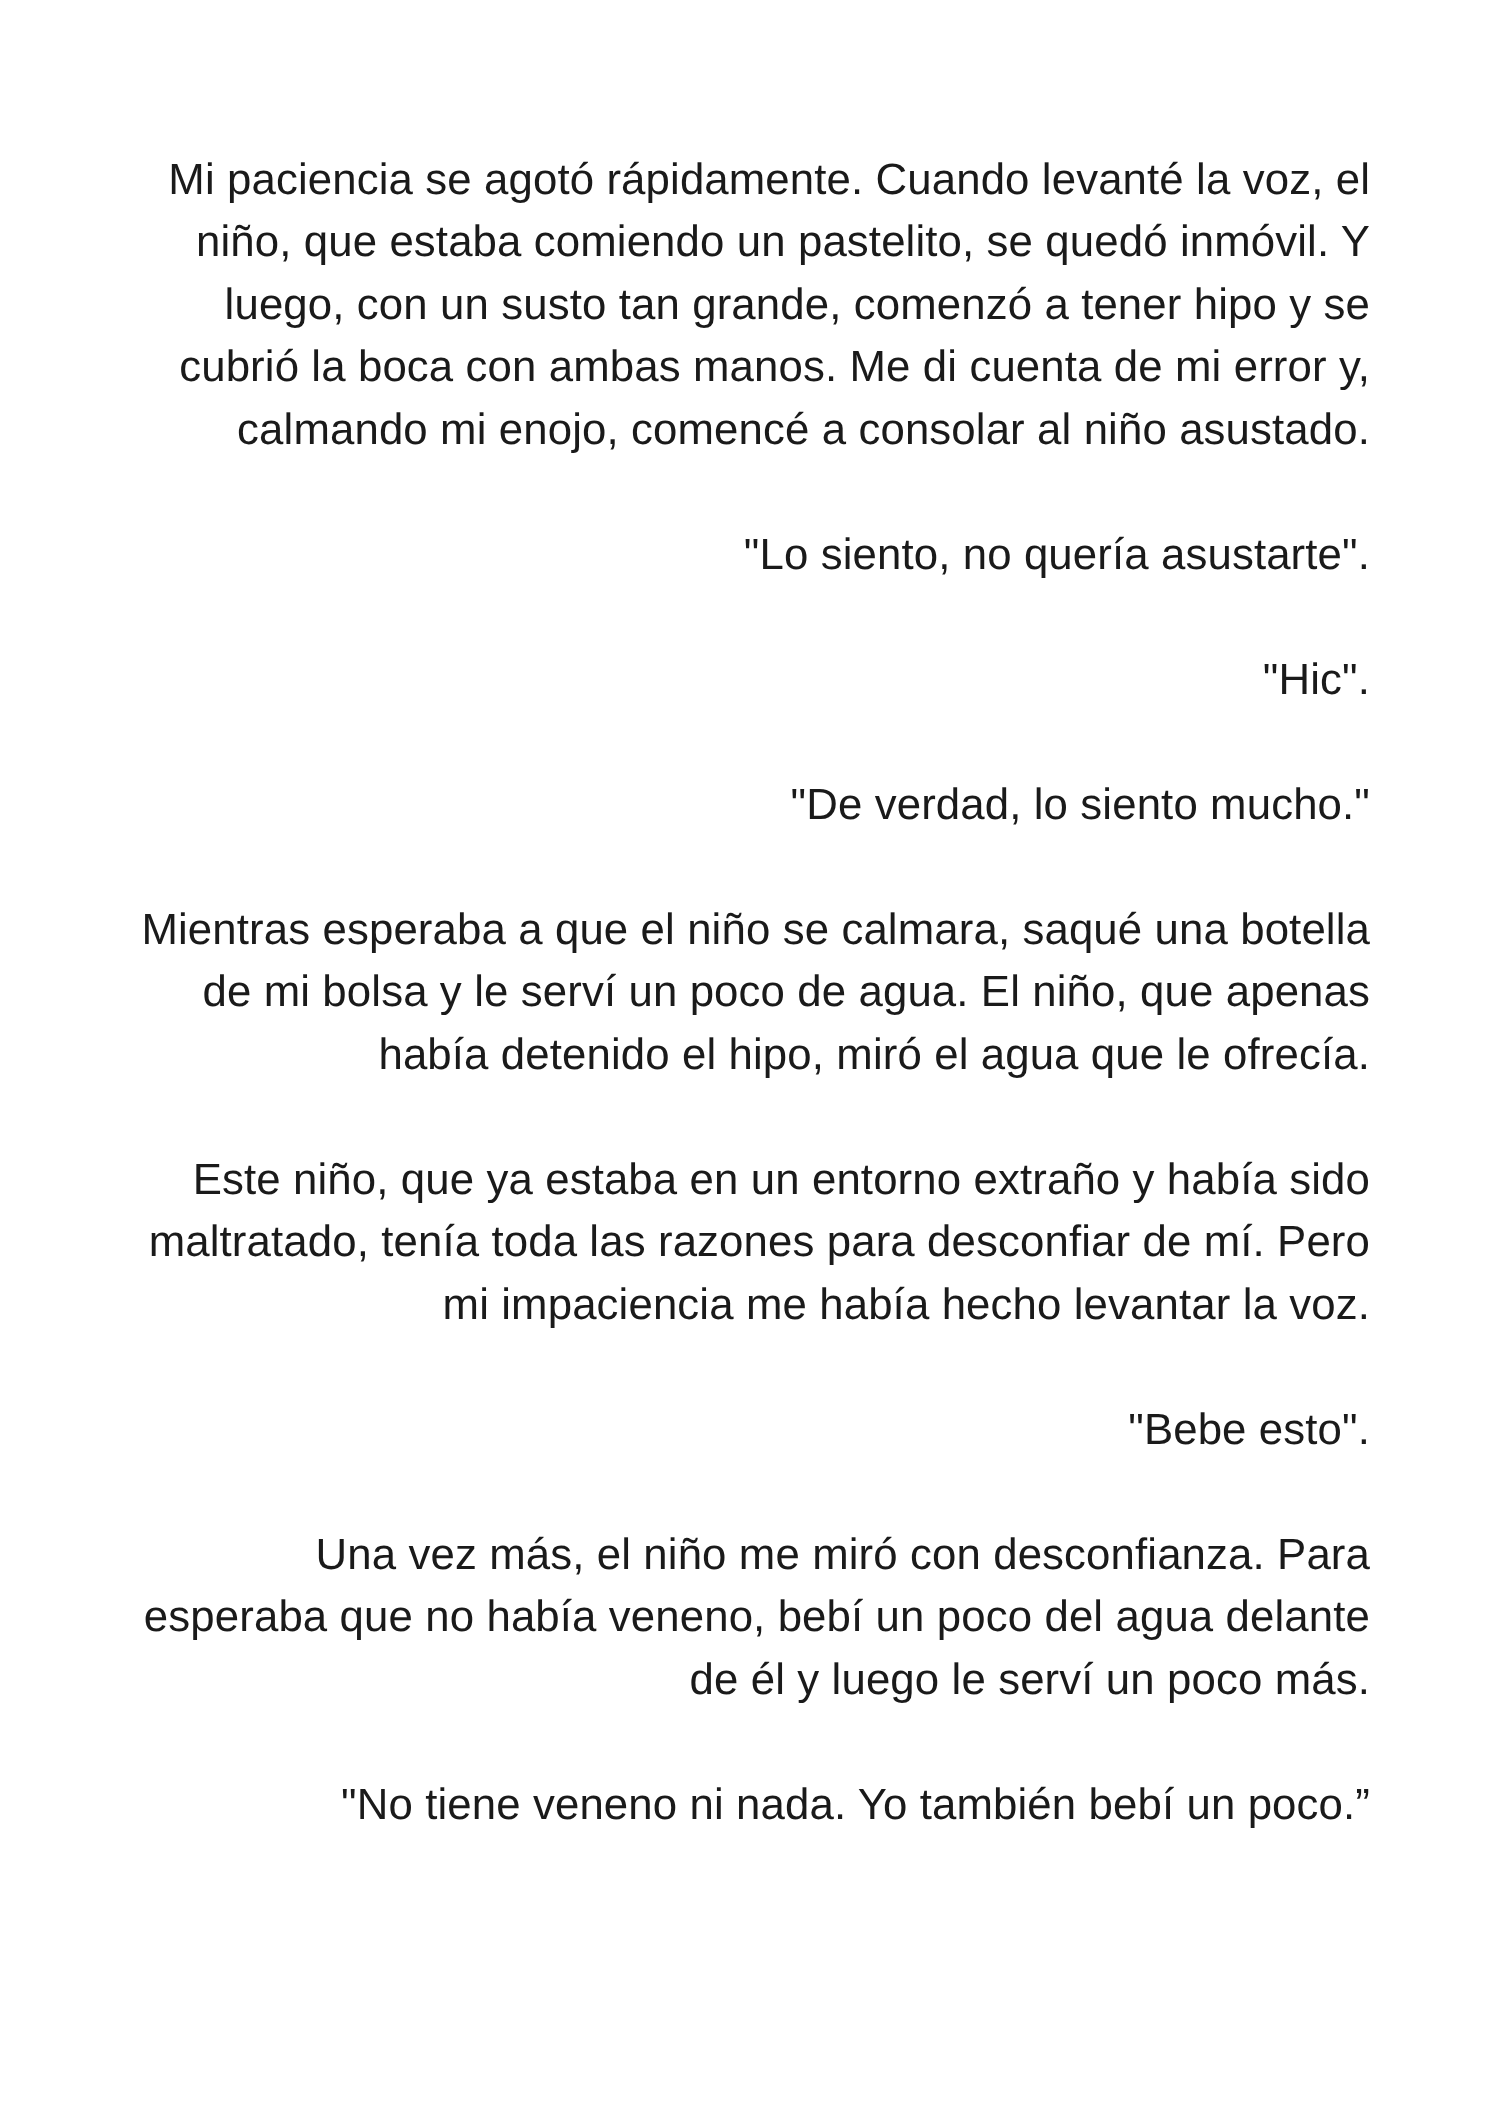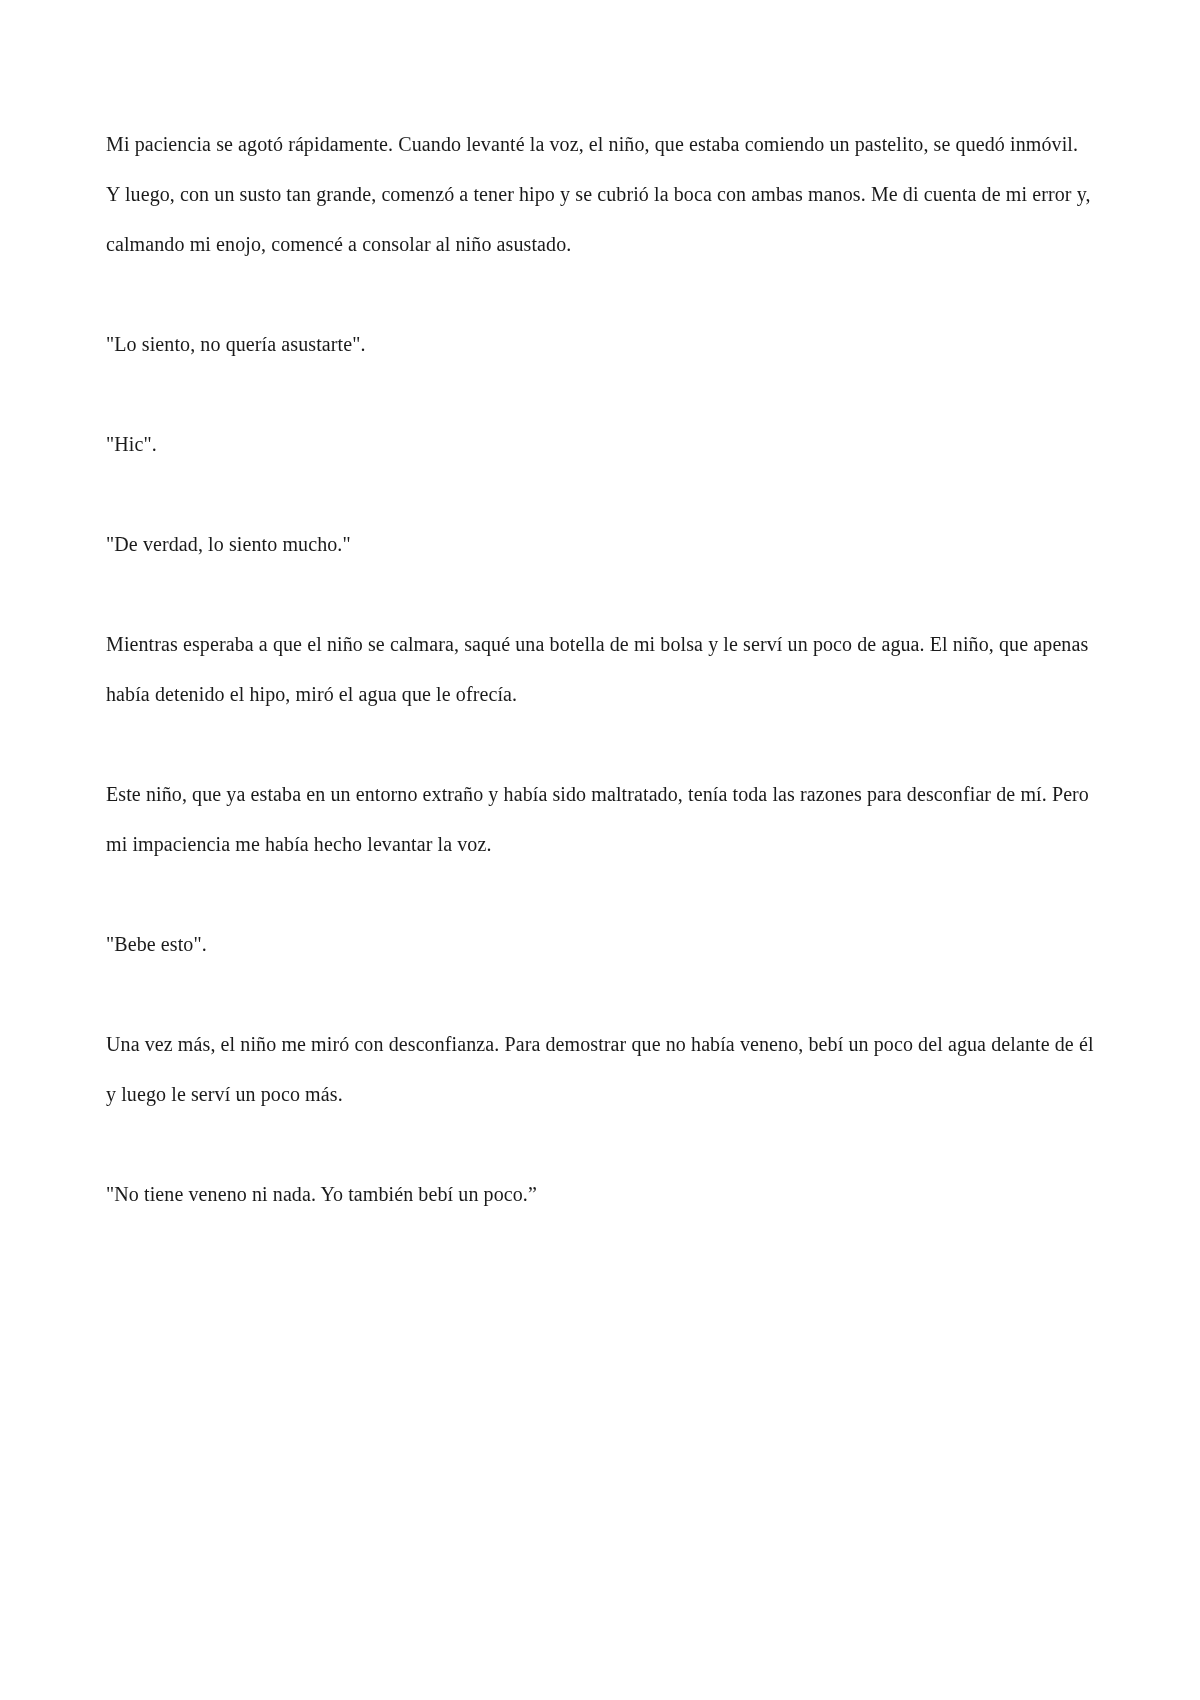--- a/index.html
+++ b/index.html
@@ -11,37 +11,38 @@
       width: 1200px;
       height: 1700px;
       overflow: hidden;
       position: relative;
     }
     .page {
       position: absolute;
       left: 106px;
       top: 119px;
       width: 990px;
-      font-family: Liberation Serif, serif;
-      font-size: 20px;
+      font-family: Liberation Sans, sans-serif;
+      font-size: 35px;
       line-height: 50px;
       color: #1a1a1a;
       letter-spacing: 0.1px;
+      text-align: right;
     }
     .para {
       margin: 0 0 50px 0;
       white-space: normal;
     }
   </style>
 </head>
 <body>
 
 <div class="page">
   <p class="para">Mi paciencia se agotó rápidamente. Cuando levanté la voz, el niño, que estaba comiendo un pastelito, se quedó inmóvil. Y luego, con un susto tan grande, comenzó a tener hipo y se cubrió la boca con ambas manos. Me di cuenta de mi error y, calmando mi enojo, comencé a consolar al niño asustado.</p>
   <p class="para">"Lo siento, no quería asustarte".</p>
   <p class="para">"Hic".</p>
   <p class="para">"De verdad, lo siento mucho."</p>
   <p class="para">Mientras esperaba a que el niño se calmara, saqué una botella de mi bolsa y le serví un poco de agua. El niño, que apenas había detenido el hipo, miró el agua que le ofrecía.</p>
   <p class="para">Este niño, que ya estaba en un entorno extraño y había sido maltratado, tenía toda las razones para desconfiar de mí. Pero mi impaciencia me había hecho levantar la voz.</p>
   <p class="para">"Bebe esto".</p>
-  <p class="para">Una vez más, el niño me miró con desconfianza. Para demostrar que no había veneno, bebí un poco del agua delante de él y luego le serví un poco más.</p>
+  <p class="para">Una vez más, el niño me miró con desconfianza. Para esperaba que no había veneno, bebí un poco del agua delante de él y luego le serví un poco más.</p>
   <p class="para">"No tiene veneno ni nada. Yo también bebí un poco.”</p>
 </div>
 
 </body></html>

